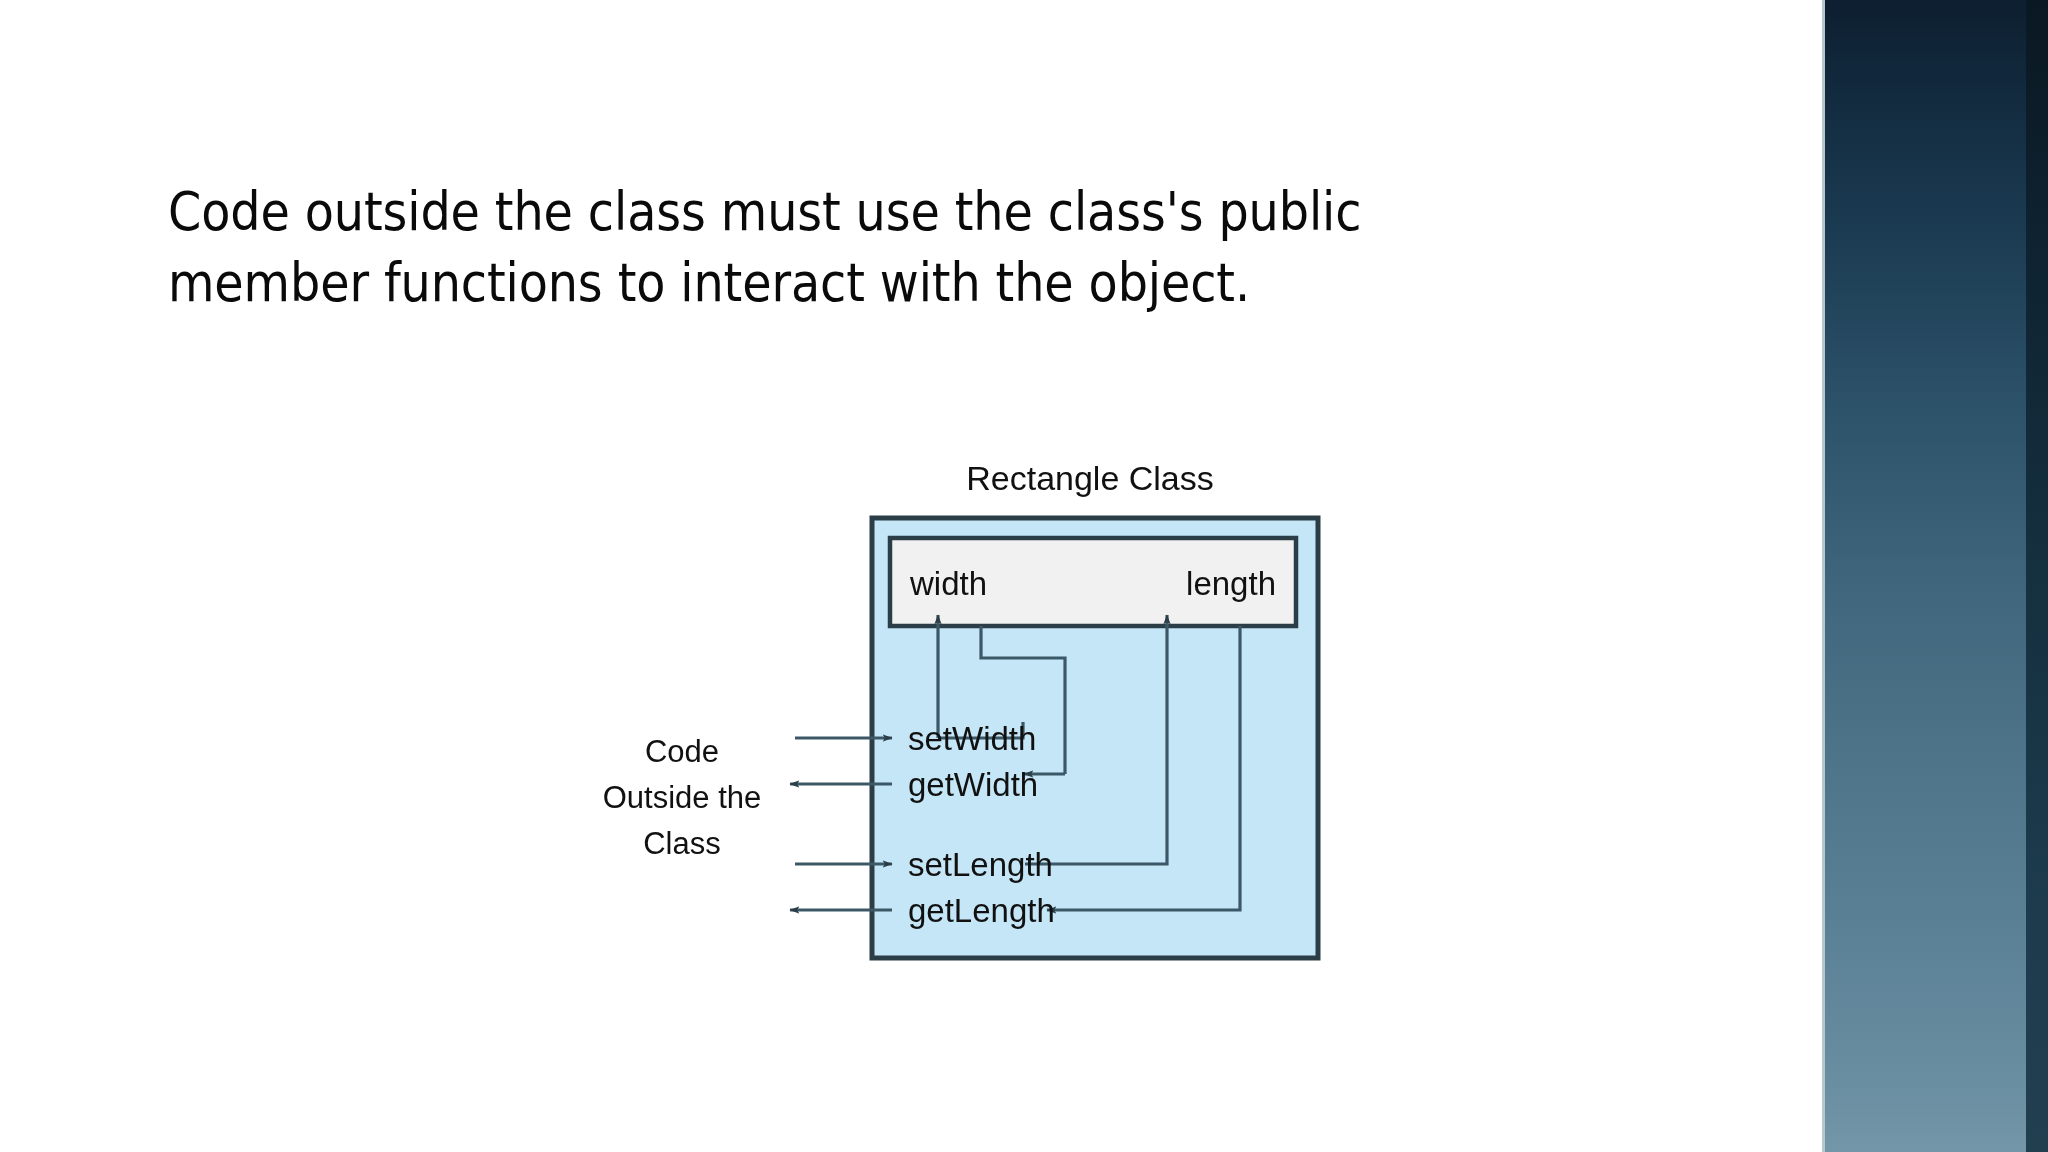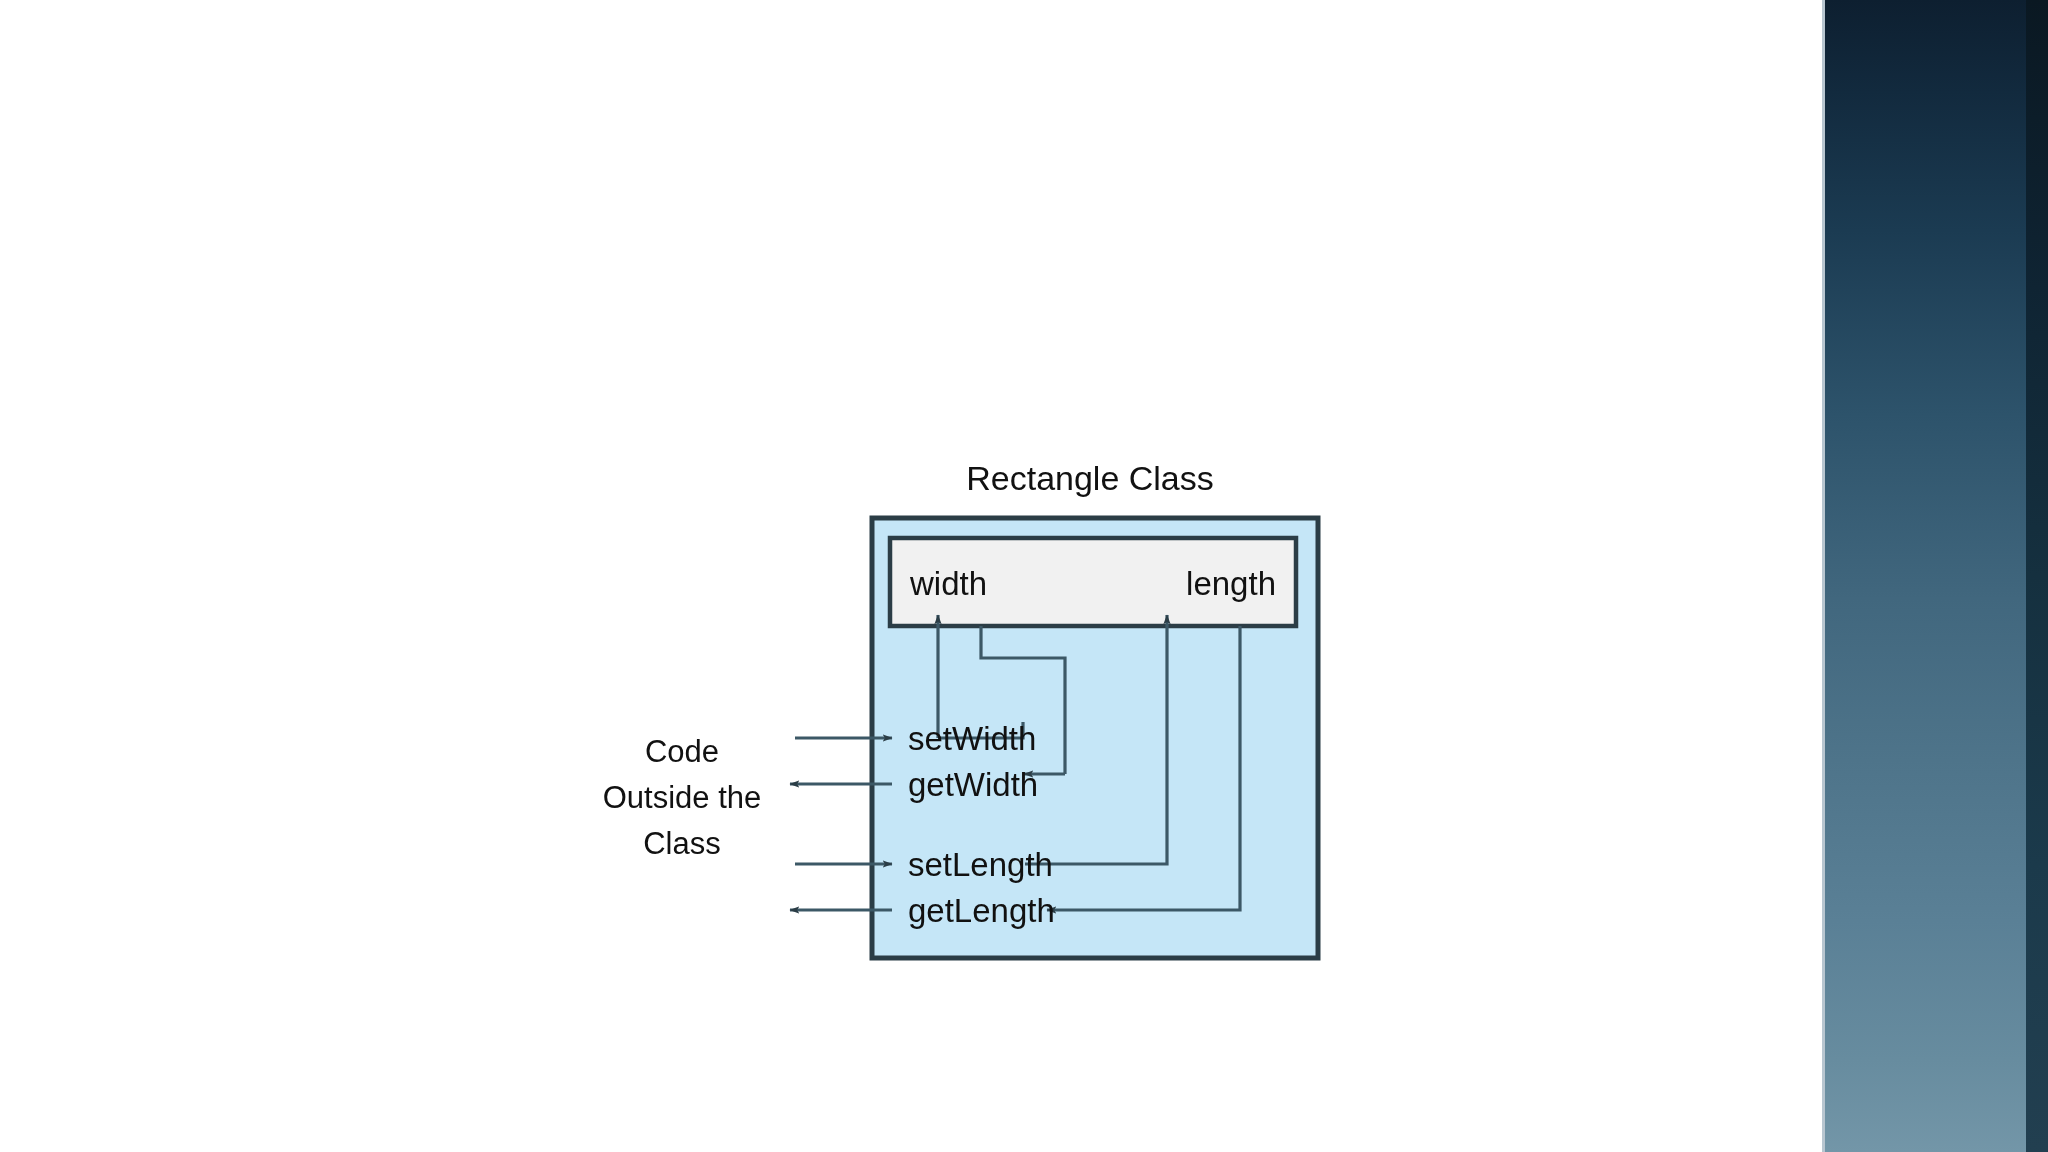--- a/index.html
+++ b/index.html
@@ -84,20 +84,21 @@
   .dg-label {
     font-family: "Liberation Sans", "DejaVu Sans", sans-serif;
     fill: #111111;
   }
 </style>
 </head>
 <body>
 
 <div id="slide">
 
+  <div id="body-text">Code outside the class must use the class's public member functions to interact with the object.</div>
 
   <div id="diagram">
     <svg width="760" height="540" viewBox="0 0 760 540" xmlns="http://www.w3.org/2000/svg">
       <defs>
         <marker id="arrHeadR" markerWidth="11" markerHeight="11" refX="9.4" refY="4" orient="auto" markerUnits="userSpaceOnUse">
           <path d="M0,0.3 L10,4 L0,7.7 L2.3,4 Z" fill="#2b3d46"></path>
         </marker>
         <marker id="arrHeadL" markerWidth="11" markerHeight="11" refX="9.4" refY="4" orient="auto" markerUnits="userSpaceOnUse">
           <path d="M0,0.3 L10,4 L0,7.7 L2.3,4 Z" fill="#2b3d46"></path>
         </marker>

